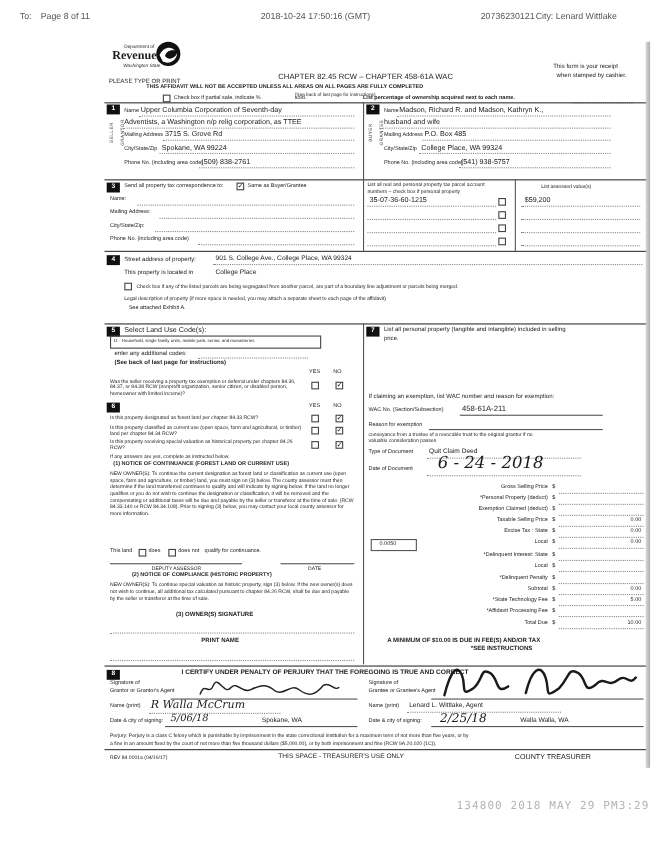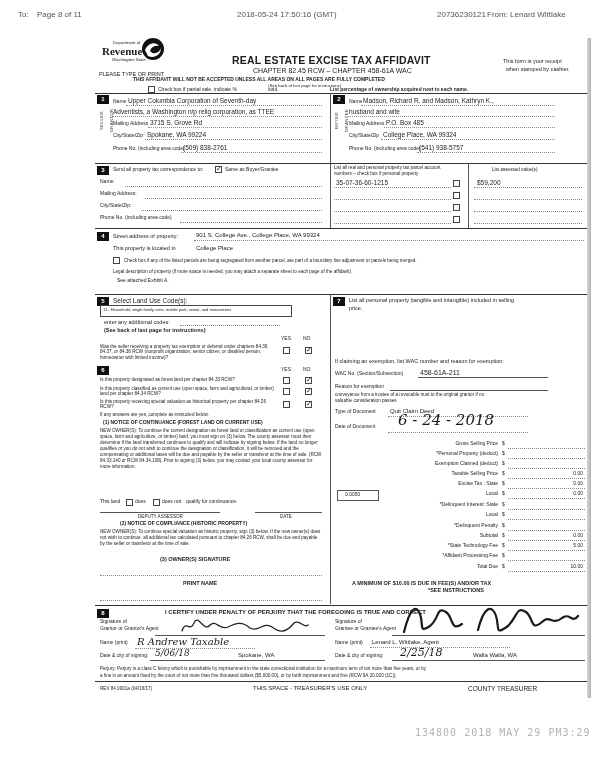--- a/index.html
+++ b/index.html
@@ -31,33 +31,32 @@
         background:linear-gradient(to right,#cfcfcf,#9a9a9a);opacity:.8;}
   svg{position:absolute;overflow:visible;}
 </style>
 </head>
 <body>
 
 <div class="sheet">
 
   <div class="t f8 gray" style="left:18px;top:10px;">To:</div>
   <div class="t f8 gray" style="left:37px;top:10px;">Page 8 of 11</div>
-  <div class="t f8 gray" style="left:237px;top:10px;">2018-05-24 17:50:16 (GMT)</div>
+  <div class="t f8 gray" style="left:237px;top:10px;">2018-10-24 17:50:16 (GMT)</div>
   <div class="t f8 gray" style="left:437px;top:10px;">20736230121</div>
-  <div class="t f8 gray" style="left:487px;top:10px;">From: Lenard Wittlake</div>
+  <div class="t f8 gray" style="left:487px;top:10px;">City: Lenard Wittlake</div>
 
   <div class="t f4" style="left:113px;top:41px;">Department of</div>
   <div class="t b" style="left:102px;top:45px;font-size:11px;font-family:'Liberation Serif',serif;">Revenue</div>
   <div class="t f4 i" style="left:112px;top:58px;">Washington State</div>
   <svg width="26" height="26" style="left:140px;top:36px;" viewBox="0 0 26 26">
     <circle cx="13" cy="13" r="11" fill="#111"></circle>
     <path d="M5 14 C9 6, 16 6, 19 10 C15 9, 11 11, 10 15 C14 20, 20 16, 21 12 C21 19, 14 23, 8 20 Z" fill="#fff"></path>
   </svg>
 
-  <div class="t b f10" style="left:232px;top:54px;letter-spacing:.2px;">REAL ESTATE EXCISE TAX AFFIDAVIT</div>
   <div class="t f7" style="left:253px;top:67px;">CHAPTER 82.45 RCW  –  CHAPTER 458-61A WAC</div>
   <div class="t b f5" style="left:133px;top:77px;">THIS AFFIDAVIT WILL NOT BE ACCEPTED UNLESS ALL AREAS ON ALL PAGES ARE FULLY COMPLETED</div>
   <div class="t f4" style="left:268px;top:84px;">(See back of last page for instructions)</div>
   <div class="t f55" style="left:99px;top:71px;">PLEASE TYPE OR PRINT</div>
   <div class="t f55" style="left:503px;top:58px;">This form is your receipt</div>
   <div class="t f55" style="left:506px;top:66px;">when stamped by cashier.</div>
 
   <span class="cb" style="left:148px;top:86px;"></span>
   <div class="t f5" style="left:158px;top:87px;">Check box if partial sale, indicate %</div>
   <div class="ln" style="left:248px;top:93px;width:18px;"></div>
@@ -291,21 +290,21 @@
   <div class="nbx" style="left:97px;top:609px;">8</div>
   <div class="t f6 b" style="left:165px;top:609px;">I CERTIFY UNDER PENALTY OF PERJURY THAT THE FOREGOING IS TRUE AND CORRECT</div>
 
   <div class="t f5" style="left:100px;top:619px;">Signature of</div>
   <div class="t f5" style="left:100px;top:626px;">Grantor or Grantor's Agent</div>
   <svg width="130" height="22" style="left:180px;top:615px;" viewBox="0 0 130 22">
     <path d="M2 16 C6 4 10 18 14 8 S 24 18 30 10 C36 4 40 16 48 12 S 62 6 70 13 C78 18 84 6 92 12 S 106 18 114 8 C120 4 124 14 128 10" fill="none" stroke="#222" stroke-width="1.3" stroke-linecap="round"></path>
   </svg>
   <div class="ln solid" style="left:155px;top:635px;width:170px;"></div>
   <div class="t f5" style="left:100px;top:640px;">Name (print)</div>
-  <div class="t hand" style="left:137px;top:636px;font-size:10px;">R Andrew Taxable</div>
+  <div class="t hand" style="left:137px;top:636px;font-size:10px;">R Walla McCrum</div>
   <div class="ln" style="left:135px;top:648px;width:120px;"></div>
   <div class="t f5" style="left:100px;top:653px;">Date &amp; city of signing:</div>
   <div class="t hand" style="left:155px;top:648px;font-size:9px;">5/06/18</div>
   <div class="t f6 val" style="left:238px;top:652px;">Spokane, WA</div>
   <div class="ln solid" style="left:150px;top:660px;width:175px;"></div>
 
   <div class="t f5" style="left:335px;top:619px;">Signature of</div>
   <div class="t f5" style="left:335px;top:626px;">Grantee or Grantee's Agent</div>
   <svg width="180" height="36" style="left:400px;top:602px;" viewBox="0 0 180 36">
     <path d="M4 30 C10 6 16 2 20 12 C24 22 18 32 30 24 C40 16 36 4 46 10 C54 16 50 30 62 22

